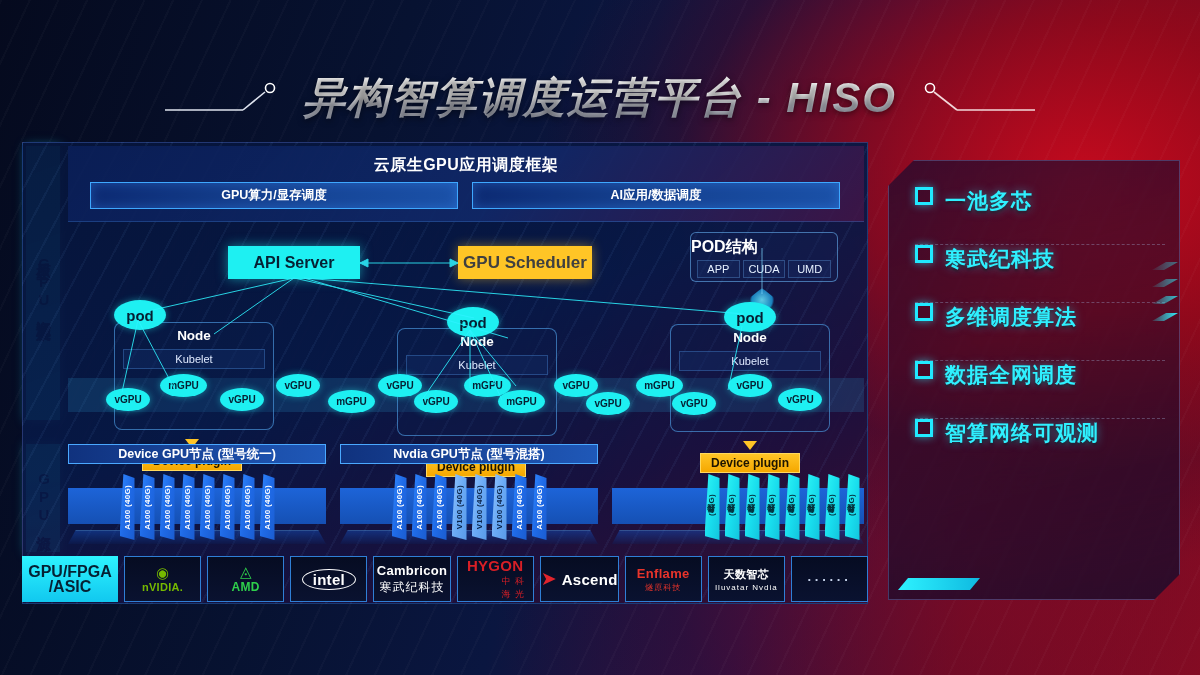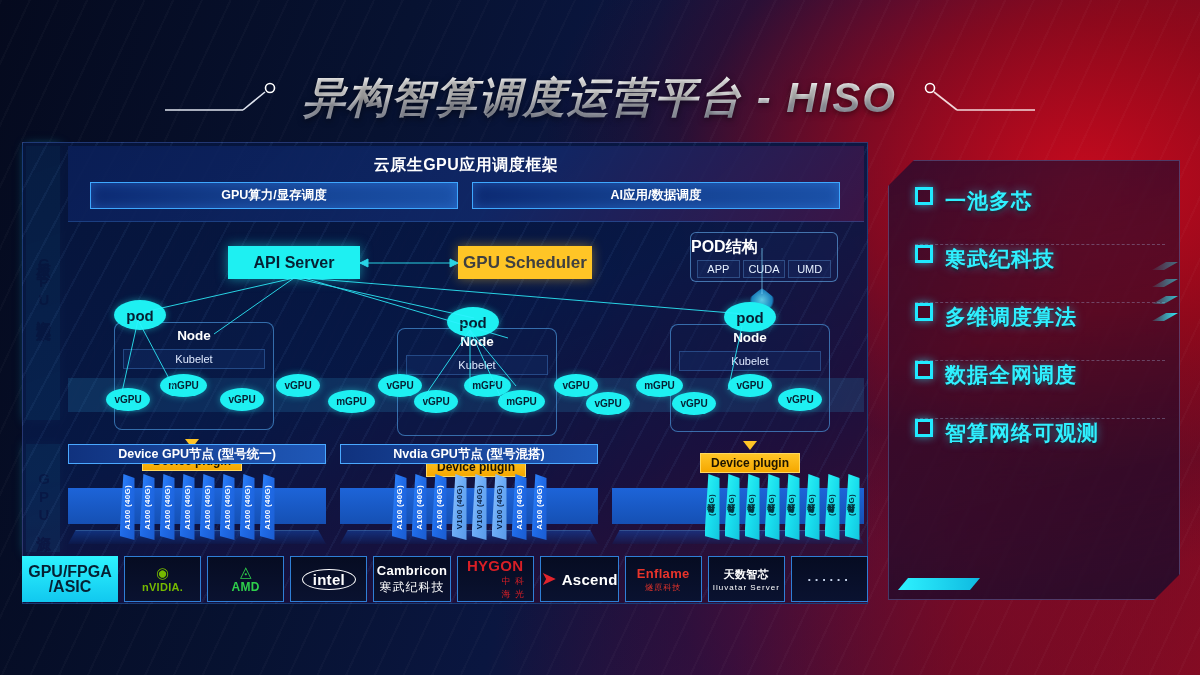--- a/index.html
+++ b/index.html
@@ -413,21 +413,21 @@
       <span class="lg-main asc" style="font-size:15px;">Ascend</span>
     </div>
 
     <div class="logo-cell">
       <span class="lg-main enf" style="font-size:13px;">Enflame</span>
       <span class="lg-sub enf" style="font-size:8px;">燧原科技</span>
     </div>
 
     <div class="logo-cell">
       <span class="lg-main ilu" style="font-size:11px;">天数智芯</span>
-      <span class="lg-sub ilu" style="font-size:8px;">Iluvatar Server</span>
+      <span class="lg-sub ilu" style="font-size:8px;">Iluvatar Nvdia</span>
     </div>
 
     <div class="logo-cell">
       <span class="lg-main" style="color:#c9d6ee;letter-spacing:3px;">······</span>
     </div>
   </div>
 
   <div class="rpanel">
     <div class="rlist" id="feature-list">
         <div class="ritem">

